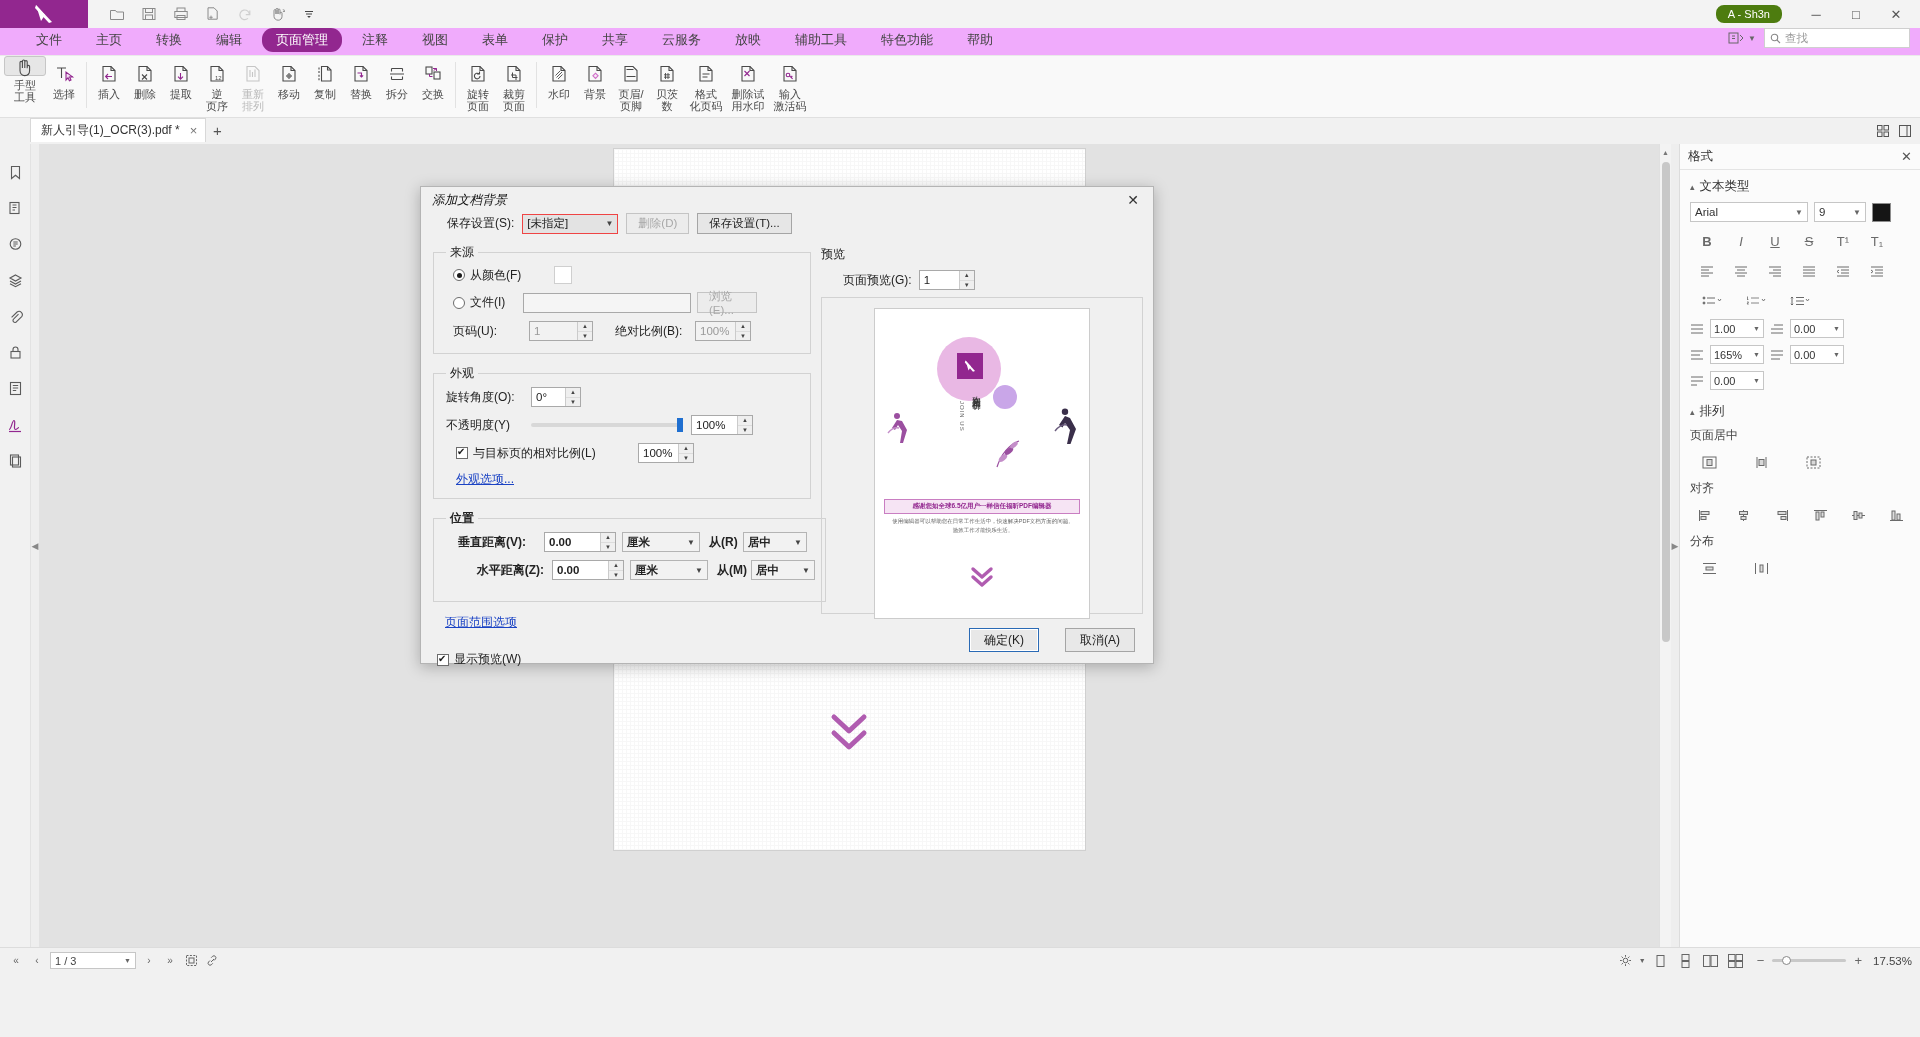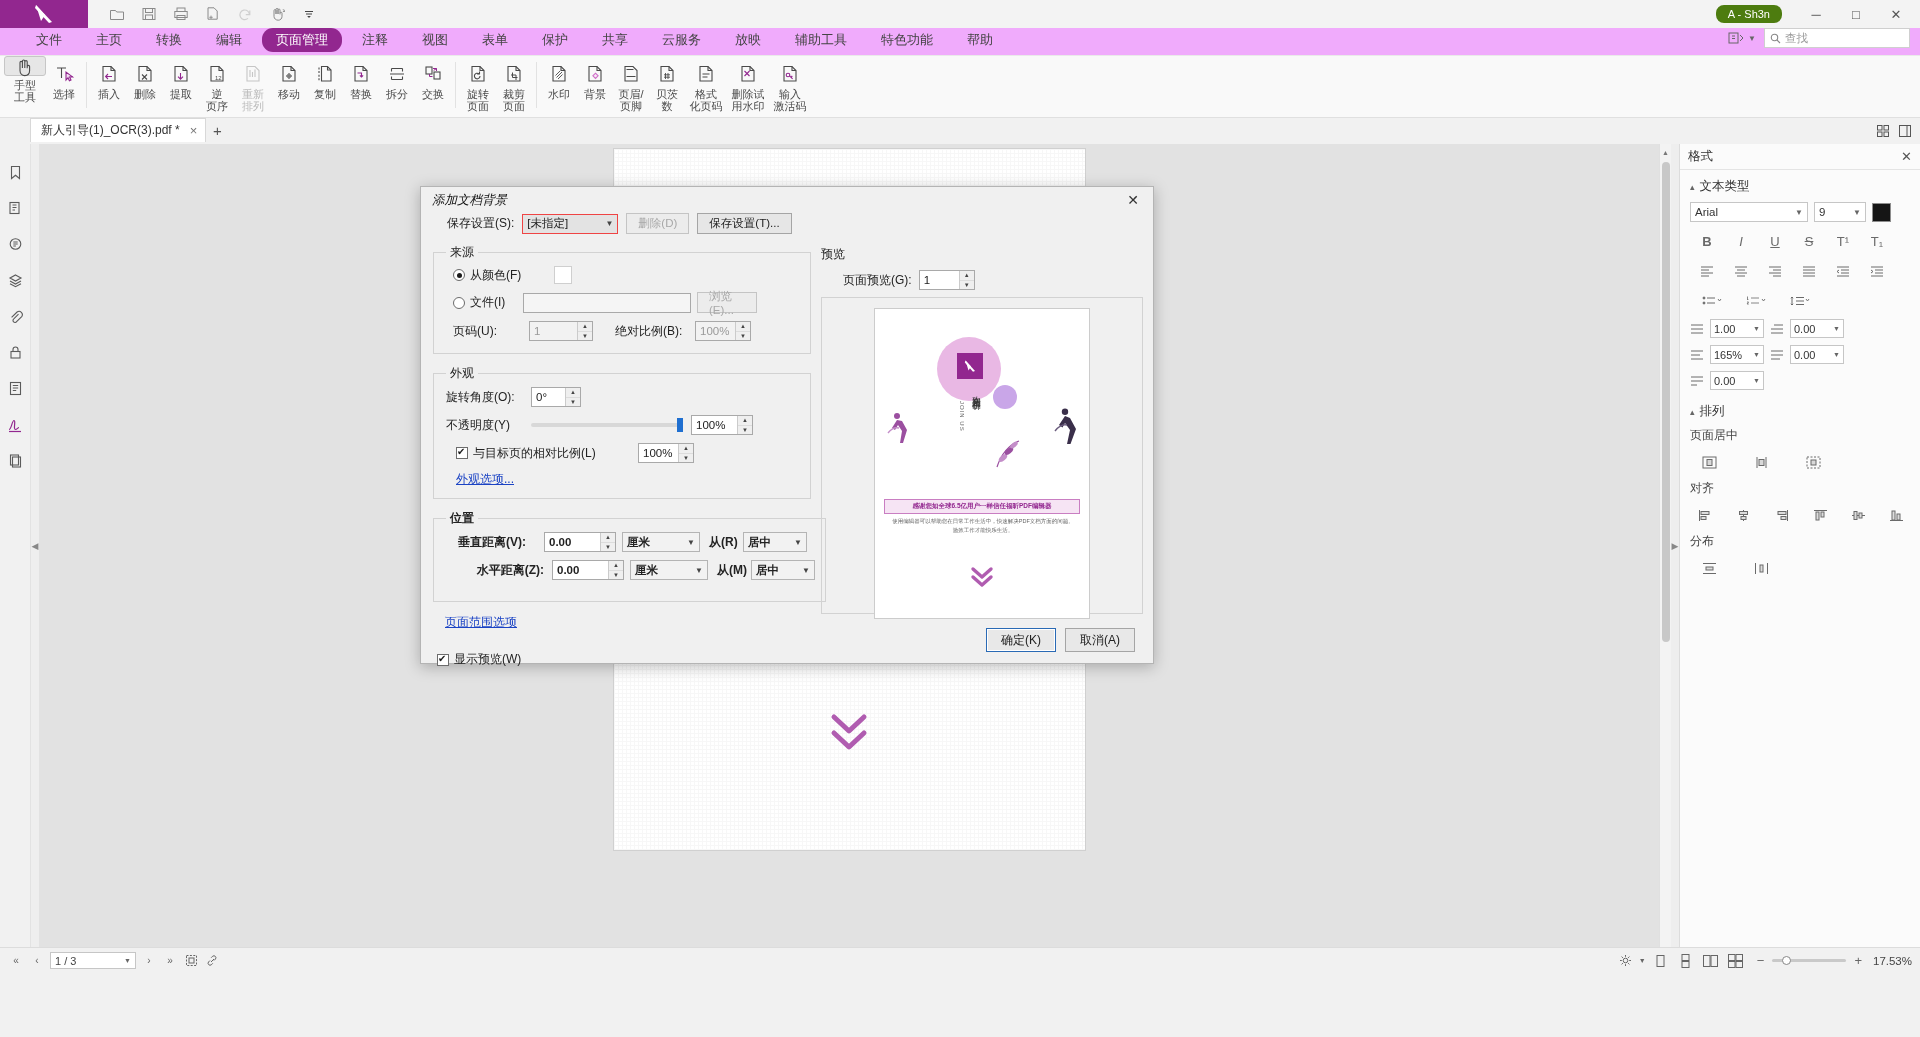--- a/index.html
+++ b/index.html
@@ -140,21 +140,21 @@
 
   .preview-wrap{ position:absolute; left:400px; top:59px; width:322px; height:350px; }
   .pv-title{ font-size:12px; color:#222; margin-bottom:7px; }
   .pv-box{ border:1px solid #d2d2d2; width:322px; height:317px; padding:10px; }
   .pvrow{ display:flex; align-items:center; gap:7px; margin-bottom:7px; padding-left:22px; }
   .pv-page{ width:216px; height:311px; background:#fff; border:1px solid #ccc; margin:0 auto; position:relative; overflow:hidden; }
 
   .dlg-foot{ position:absolute; left:0; right:0; bottom:0; height:46px; display:flex; align-items:center; padding:0 18px; }
   .okbtn{ width:70px; height:24px; border:1px solid #2a6ab5; background:#e8e8e8; display:flex; align-items:center; justify-content:center; font-size:12px; cursor:pointer; box-shadow:0 0 0 1px #fff inset; }
   .cancelbtn{ width:70px; height:24px; border:1px solid #a5a5a5; background:#e8e8e8; display:flex; align-items:center; justify-content:center; font-size:12px; cursor:pointer; }
-  .foot-right{ margin-left:auto; display:flex; gap:9px; }
+  .foot-right{ margin-left:auto; display:flex; gap:26px; }
 
   
   .pv-circle{ position:absolute; width:64px; height:64px; border-radius:50%; background:#e9b8e4; left:62px; top:28px; }
   .pv-circle2{ position:absolute; width:24px; height:24px; border-radius:50%; background:#c9a6e8; left:118px; top:76px; }
   .pv-logo{ position:absolute; width:26px; height:26px; background:#92278f; left:82px; top:44px; display:flex; align-items:center; justify-content:center; }
   .pv-vtext{ position:absolute; left:96px; top:80px; writing-mode:vertical-rl; font-size:8.5px; color:#333; letter-spacing:1px; line-height:11px; }
   .pv-joinus{ position:absolute; left:84px; top:92px; writing-mode:vertical-rl; font-size:6px; color:#666; letter-spacing:1px; }
   .pv-banner{ position:absolute; left:9px; top:190px; width:196px; background:#f6e4f4; border:1px solid #c97ec2; text-align:center; font-size:6.5px; color:#92278f; padding:2px 0; font-weight:bold; }
   .pv-desc{ position:absolute; left:16px; top:208px; width:184px; text-align:center; font-size:5.5px; color:#666; line-height:9px; }
   .pv-chev{ position:absolute; left:50%; transform:translateX(-50%); top:255px; }

